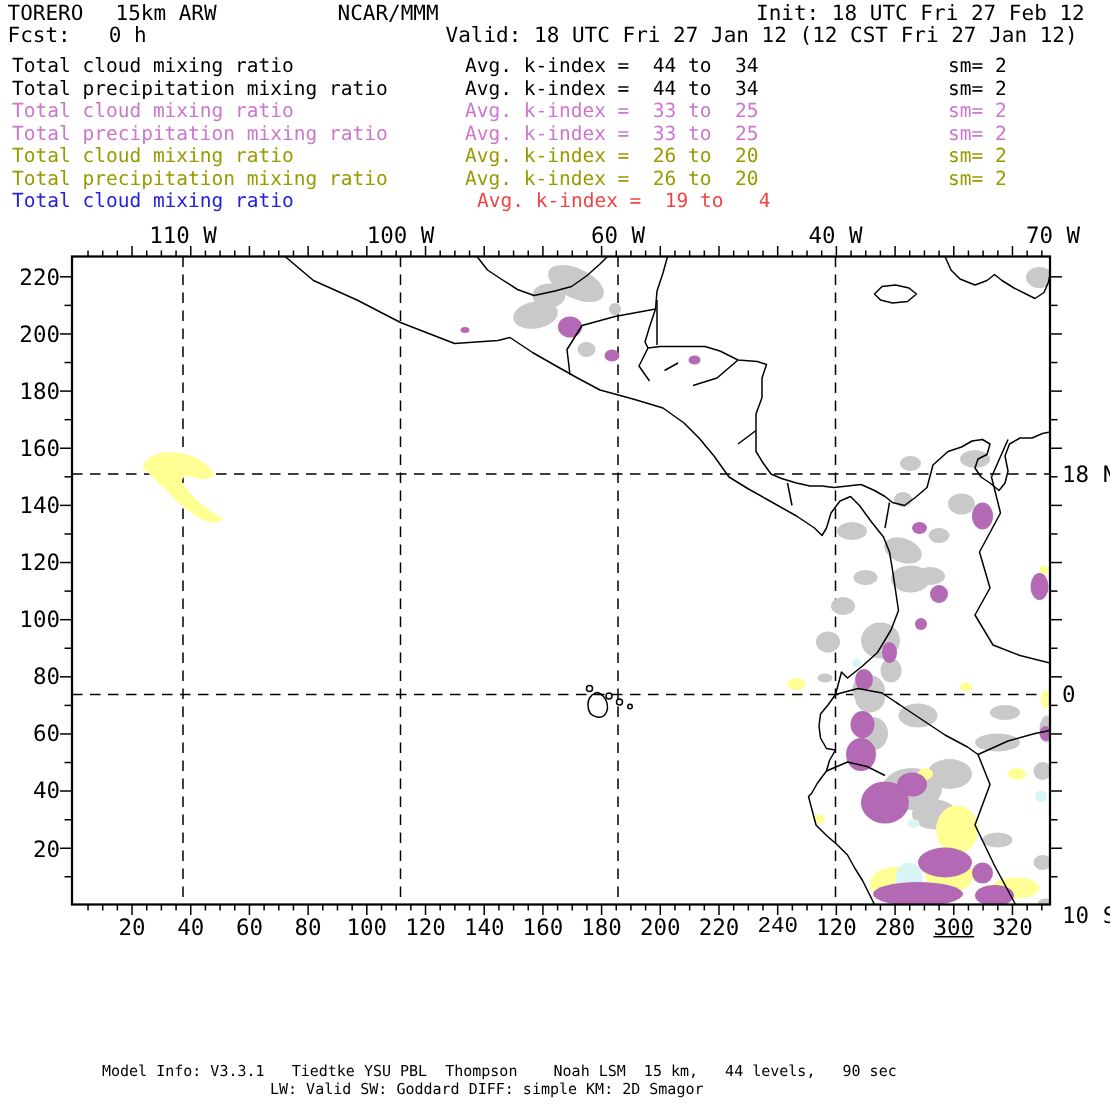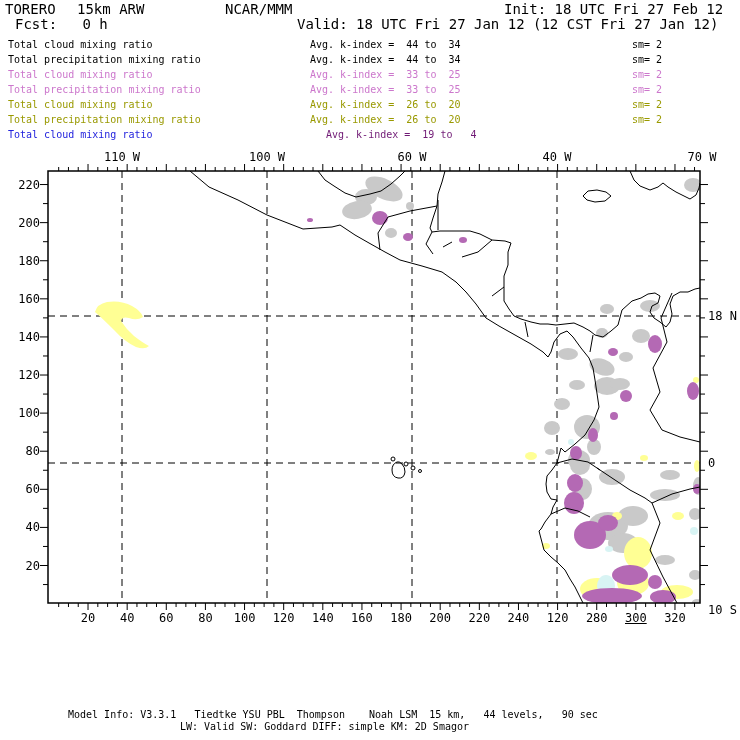--- a/index.html
+++ b/index.html
@@ -1,35 +1,35 @@
 <!DOCTYPE html>
 <html><head>
 <meta charset="utf-8">
 <style>
   html,body{margin:0;padding:0}
   body{width:740px;height:740px;background:#ffffff;position:relative;overflow:hidden;
        font-family:"DejaVu Sans Mono",monospace;color:#000}
   .abs{position:absolute;white-space:pre}
   .hdr{font-size:14px;line-height:15px}
-  .leg{font-size:10px;line-height:15px}
-  .axlbl{font-size:12px;line-height:14px}
+  .leg{font-size:13px;line-height:15px}
+  .axlbl{font-size:15px;line-height:14px}
   .lonlbl{width:60px;margin-left:-30px;text-align:center}
   .ylbl{width:36px;text-align:right}
   .xlbl{width:44px;margin-left:-22px;text-align:center}
   .ftr{font-size:10px;line-height:12px}
   svg{position:absolute;display:block}
 </style>
 </head>
 <body>
 
 <div class="abs hdr" style="left:5px;top:2px">TORERO</div>
 <div class="abs hdr" style="left:77px;top:2px">15km ARW</div>
 <div class="abs hdr" style="left:225px;top:2px">NCAR/MMM</div>
 <div class="abs hdr" style="left:504px;top:2px">Init: 18 UTC Fri 27 Feb 12</div>
-<div class="abs hdr" style="left:15px;top:17px">Fcst:   0 h</div>
+<div class="abs hdr" style="left:5px;top:17px">Fcst:   0 h</div>
 <div class="abs hdr" style="left:297px;top:17px">Valid: 18 UTC Fri 27 Jan 12 (12 CST Fri 27 Jan 12)</div>
 
 <div id="legend">
     <div class="abs leg" style="left: 8px; top: 37px; color: rgb(0, 0, 0);">Total cloud mixing ratio</div>
     <div class="abs leg" style="left: 310px; top: 37px; color: rgb(0, 0, 0);">Avg. k-index =  44 to  34</div>
     <div class="abs leg" style="left: 632px; top: 37px; color: rgb(0, 0, 0);">sm= 2</div>
     <div class="abs leg" style="left: 8px; top: 52px; color: rgb(0, 0, 0);">Total precipitation mixing ratio</div>
     <div class="abs leg" style="left: 310px; top: 52px; color: rgb(0, 0, 0);">Avg. k-index =  44 to  34</div>
     <div class="abs leg" style="left: 632px; top: 52px; color: rgb(0, 0, 0);">sm= 2</div>
     <div class="abs leg" style="left: 8px; top: 67px; color: rgb(204, 119, 204);">Total cloud mixing ratio</div>
@@ -38,21 +38,21 @@
     <div class="abs leg" style="left: 8px; top: 82px; color: rgb(204, 119, 204);">Total precipitation mixing ratio</div>
     <div class="abs leg" style="left: 310px; top: 82px; color: rgb(204, 119, 204);">Avg. k-index =  33 to  25</div>
     <div class="abs leg" style="left: 632px; top: 82px; color: rgb(204, 119, 204);">sm= 2</div>
     <div class="abs leg" style="left: 8px; top: 97px; color: rgb(153, 153, 0);">Total cloud mixing ratio</div>
     <div class="abs leg" style="left: 310px; top: 97px; color: rgb(153, 153, 0);">Avg. k-index =  26 to  20</div>
     <div class="abs leg" style="left: 632px; top: 97px; color: rgb(153, 153, 0);">sm= 2</div>
     <div class="abs leg" style="left: 8px; top: 112px; color: rgb(153, 153, 0);">Total precipitation mixing ratio</div>
     <div class="abs leg" style="left: 310px; top: 112px; color: rgb(153, 153, 0);">Avg. k-index =  26 to  20</div>
     <div class="abs leg" style="left: 632px; top: 112px; color: rgb(153, 153, 0);">sm= 2</div>
     <div class="abs leg" style="left: 8px; top: 127px; color: rgb(34, 34, 221);">Total cloud mixing ratio</div>
-    <div class="abs leg" style="left: 326px; top: 127px; color: #701a75;">Avg. k-index =  19 to   4</div>
+    <div class="abs leg" style="left: 318px; top: 127px; color: #ef4444;">Avg. k-index =  19 to   4</div>
   </div>
 
 <div id="axes">
     <div class="abs axlbl lonlbl" style="left: 122px; top: 150px;">110 W</div>
     <div class="abs axlbl lonlbl" style="left: 267px; top: 150px;">100 W</div>
     <div class="abs axlbl lonlbl" style="left: 412px; top: 150px;">60 W</div>
     <div class="abs axlbl lonlbl" style="left: 557px; top: 150px;">40 W</div>
     <div class="abs axlbl lonlbl" style="left: 702px; top: 150px;">70 W</div>
     <div class="abs axlbl" style="left: 708px; top: 309px;">18 N</div>
     <div class="abs axlbl" style="left: 708px; top: 456px;">0</div>
@@ -72,21 +72,21 @@
     <div class="abs axlbl xlbl" style="left: 127.16px; top: 611px;">40</div>
     <div class="abs axlbl xlbl" style="left: 166.29px; top: 611px;">60</div>
     <div class="abs axlbl xlbl" style="left: 205.42px; top: 611px;">80</div>
     <div class="abs axlbl xlbl" style="left: 244.55px; top: 611px;">100</div>
     <div class="abs axlbl xlbl" style="left: 283.68px; top: 611px;">120</div>
     <div class="abs axlbl xlbl" style="left: 322.81px; top: 611px;">140</div>
     <div class="abs axlbl xlbl" style="left: 361.94px; top: 611px;">160</div>
     <div class="abs axlbl xlbl" style="left: 401.07px; top: 611px;">180</div>
     <div class="abs axlbl xlbl" style="left: 440.2px; top: 611px;">200</div>
     <div class="abs axlbl xlbl" style="left: 479.33px; top: 611px;">220</div>
-    <div class="abs axlbl xlbl" style="left: 518.46px; top: 611px;">240</div>
+    <div class="abs axlbl xlbl" style="left: 518.46px; top: 611px; font-family: Liberation Mono, monospace;">240</div>
     <div class="abs axlbl xlbl" style="left: 557.59px; top: 611px;">120</div>
     <div class="abs axlbl xlbl" style="left: 596.72px; top: 611px;">280</div>
     <div class="abs axlbl xlbl" style="left: 635.85px; top: 611px; text-decoration: underline;">300</div>
     <div class="abs axlbl xlbl" style="left: 674.98px; top: 611px;">320</div>
   </div>
 
 <div id="map">
     <svg width="672" height="452" viewBox="0 0 672 452" style="left: 38px; top: 161px;">
       <defs>
         <clipPath id="frameclip">

